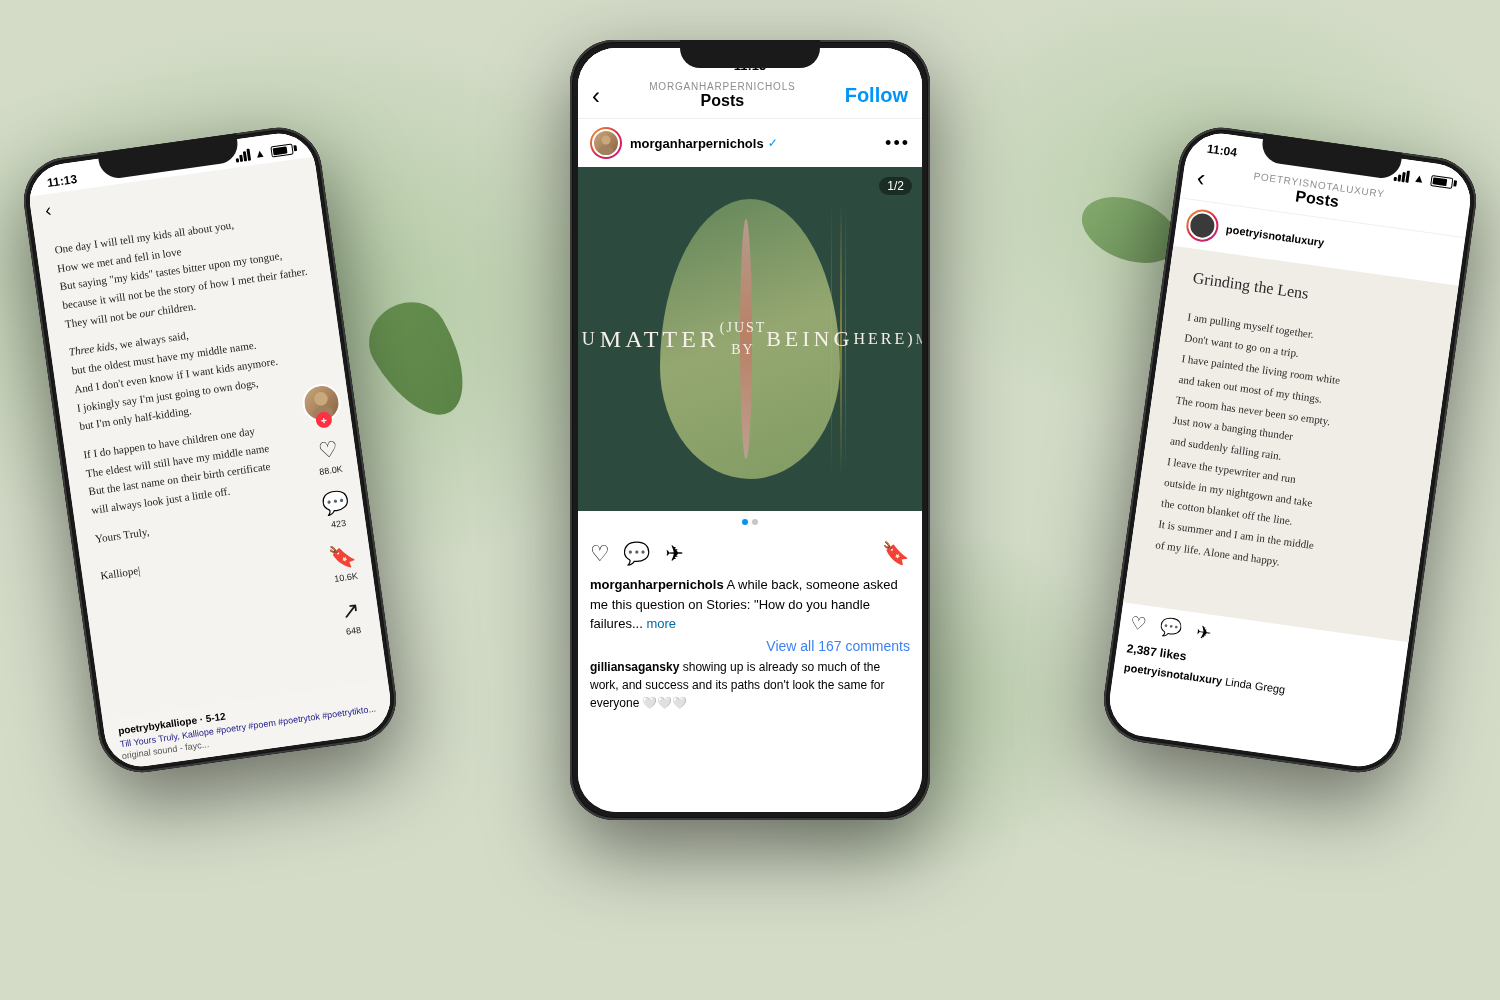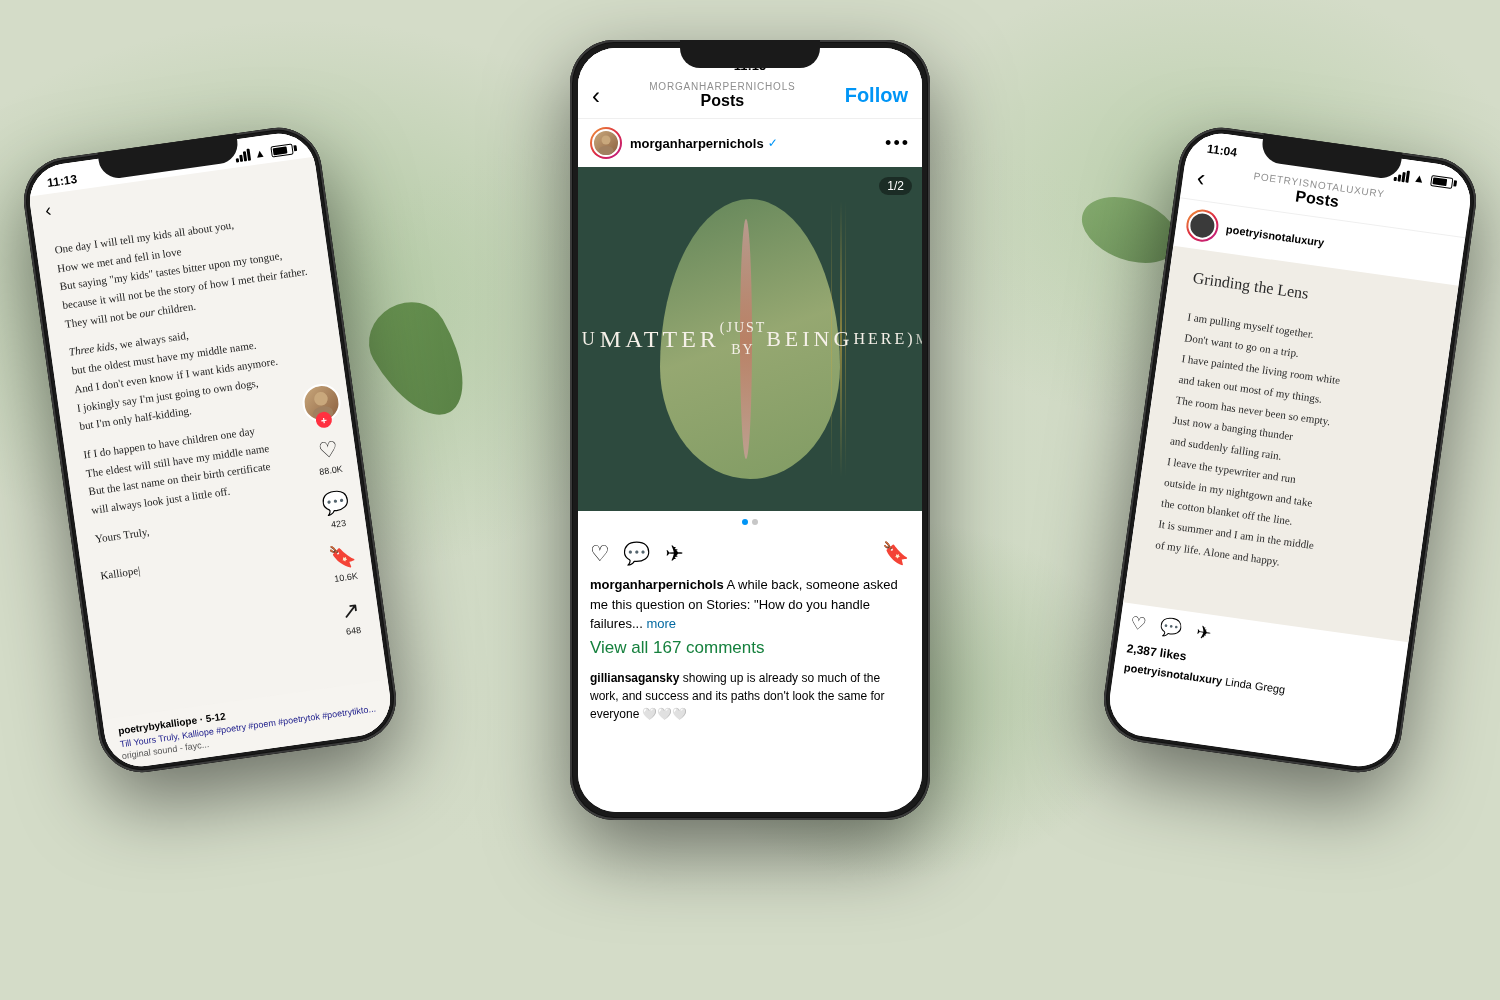--- a/index.html
+++ b/index.html
@@ -519,30 +519,30 @@
     .ig-caption-user {
       font-weight: 700;
     }
 
     .ig-more-link {
       color: #0369a1;
     }
 
     .ig-comments-link {
       padding: 0 12px 4px;
-      font-size: 17px;
-      color: #15803d;
+      font-size: 14px;
+      color: #3b82f6;
+      text-align: right;
     }
 
     .ig-comment-row {
       padding: 0 12px 4px;
       font-size: 12px;
       color: #000;
       line-height: 1.5;
-      margin-top: 7px;
     }
 
     .ig-comment-user {
       font-weight: 700;
     }
 
     
     .poetry-screen {
       background: #fff;
       height: 100%;

